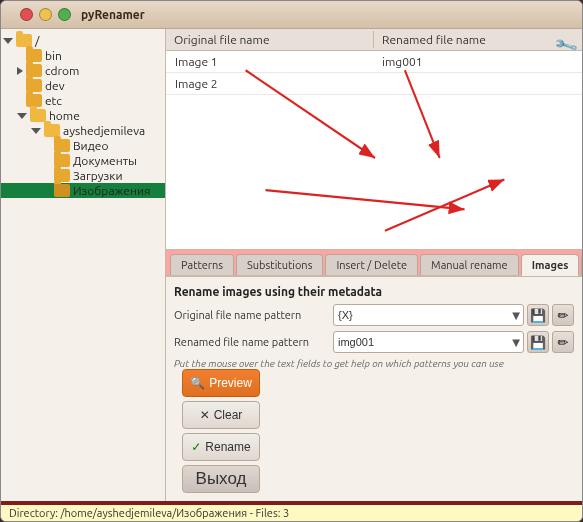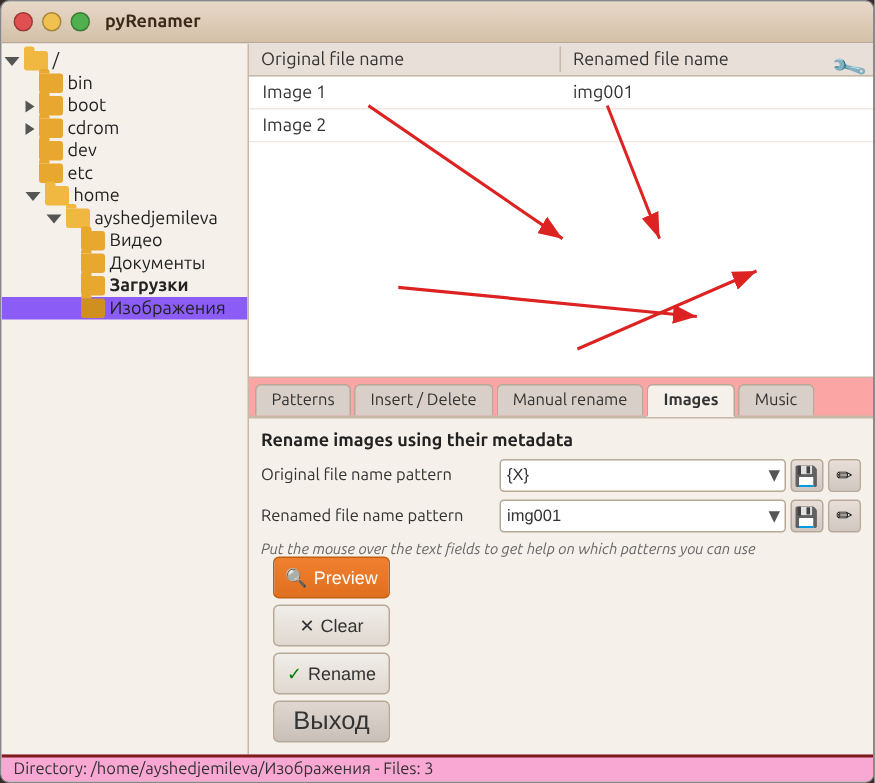--- a/index.html
+++ b/index.html
@@ -23,21 +23,21 @@
       flex-direction: column;
       overflow: hidden;
     }
 
     
     .titlebar {
       background: linear-gradient(to bottom, #e8d8c8, #d4c0a8);
       height: 28px;
       display: flex;
       align-items: center;
-      padding: 0 8px;
+      padding: 0 19px;
       gap: 6px;
       border-bottom: 1px solid #b8a898;
       border-radius: 6px 6px 0 0;
       flex-shrink: 0;
     }
     .titlebar-btn {
       width: 13px; height: 13px; border-radius: 50%; border: 1px solid rgba(0,0,0,0.3);
       display: inline-block; flex-shrink: 0;
     }
     .titlebar-btn.close { background: #e05050; }
@@ -66,21 +66,21 @@
       flex-shrink: 0;
       padding: 4px 0;
     }
     .tree-item {
       display: flex;
       align-items: center;
       padding: 1px 0;
       cursor: pointer;
       white-space: nowrap;
     }
-    .tree-item.selected { background: #8b5cf6; }
+    .tree-item.selected { background: #15803d; }
     .folder-icon {
       display: inline-block;
       width: 16px; height: 13px;
       background: #e8a830;
       border-radius: 0 2px 2px 2px;
       margin-right: 3px;
       position: relative;
       flex-shrink: 0;
     }
     .folder-icon::before {
@@ -285,22 +285,22 @@
     }
     .btn-exit {
       background: linear-gradient(to bottom, #e0d8d0, #c8c0b8);
       color: #333;
       border-color: #b8a898;
       font-size: 17px;
     }
 
     
     .statusbar {
-      background: #f9a8d4;
-      border-top: 2px solid #7f1d1d;
+      background: #fef9c3;
+      border-top: 4px solid #7f1d1d;
       padding: 2px 8px;
       font-size: 11px;
       color: #333;
       flex-shrink: 0;
     }
 
     
     .select-wrap {
       position: relative;
       flex: 1;
@@ -348,25 +348,20 @@
         <span class="folder-icon open"></span>
         <span class="tree-label">/</span>
       </div>
 
       <div class="tree-item" style="padding-left: 16px;">
         <span style="display:inline-block;width:9px;flex-shrink:0;"></span>
         <span class="folder-icon"></span>
         <span class="tree-label">bin</span>
       </div>
 
-      <div class="tree-item" style="padding-left: 16px;">
-        <span style="display:inline-block;width:0;height:0;border-top:4px solid transparent;border-bottom:4px solid transparent;border-left:6px solid #555;margin-right:3px;flex-shrink:0;"></span>
-        <span class="folder-icon"></span>
-        <span class="tree-label">boot</span>
-      </div>
 
       <div class="tree-item" style="padding-left: 16px;">
         <span style="display:inline-block;width:0;height:0;border-top:4px solid transparent;border-bottom:4px solid transparent;border-left:6px solid #555;margin-right:3px;flex-shrink:0;"></span>
         <span class="folder-icon"></span>
         <span class="tree-label">cdrom</span>
       </div>
 
       <div class="tree-item" style="padding-left: 16px;">
         <span style="display:inline-block;width:9px;flex-shrink:0;"></span>
         <span class="folder-icon"></span>
@@ -396,21 +391,21 @@
         <span class="folder-icon"></span>
         <span class="tree-label">Видео</span>
       </div>
 
       <div class="tree-item" style="padding-left: 44px;">
         <span style="display:inline-block;width:9px;flex-shrink:0;"></span>
         <span class="folder-icon"></span>
         <span class="tree-label">Документы</span>
       </div>
 
-      <div class="tree-item" style="padding-left: 44px; font-weight: bold;">
+      <div class="tree-item" style="padding-left: 44px;">
         <span style="display:inline-block;width:9px;flex-shrink:0;"></span>
         <span class="folder-icon"></span>
         <span class="tree-label">Загрузки</span>
       </div>
 
       <div class="tree-item selected" style="padding-left: 44px;">
         <span style="display:inline-block;width:9px;flex-shrink:0;"></span>
         <span class="folder-icon" style="background:#d09020;"></span>
         <span class="tree-label">Изображения</span>
       </div>
@@ -451,20 +446,21 @@
           <line x1="240" y1="18" x2="275" y2="100" stroke="#dd2222" stroke-width="2" marker-end="url(#arrowhead)"></line>
 
           <line x1="100" y1="130" x2="300" y2="148" stroke="#dd2222" stroke-width="2" marker-end="url(#arrowhead)"></line>
 
           <line x1="220" y1="168" x2="340" y2="120" stroke="#dd2222" stroke-width="2" marker-end="url(#arrowhead)"></line>
         </svg>
       </div>
 
       <div class="tabs-bar">
         <div class="tab">Patterns</div>
+        <div class="tab">Substitutions</div>
         <div class="tab">Insert / Delete</div>
         <div class="tab">Manual rename</div>
         <div class="tab active">Images</div>
         <div class="tab">Music</div>
       </div>
 
       <div class="bottom-panel">
         <div class="panel-title">Rename images using their metadata</div>
         <div class="bottom-section">
           <div class="form-section">

